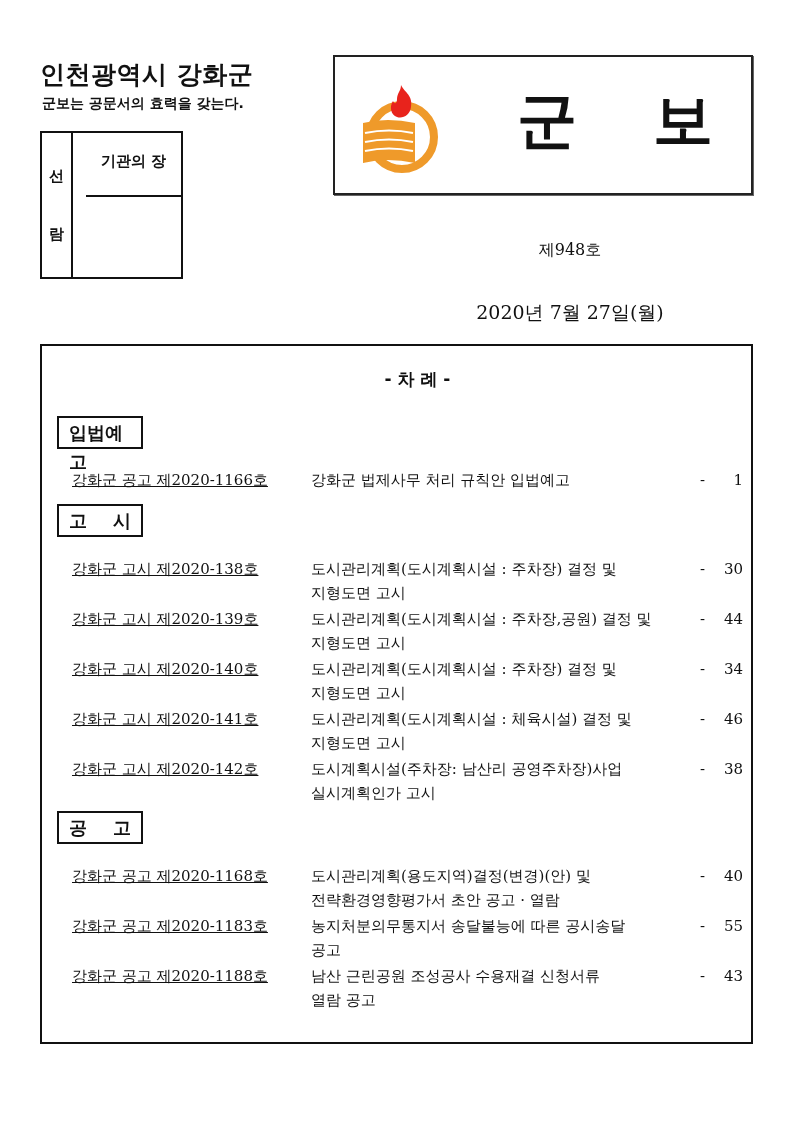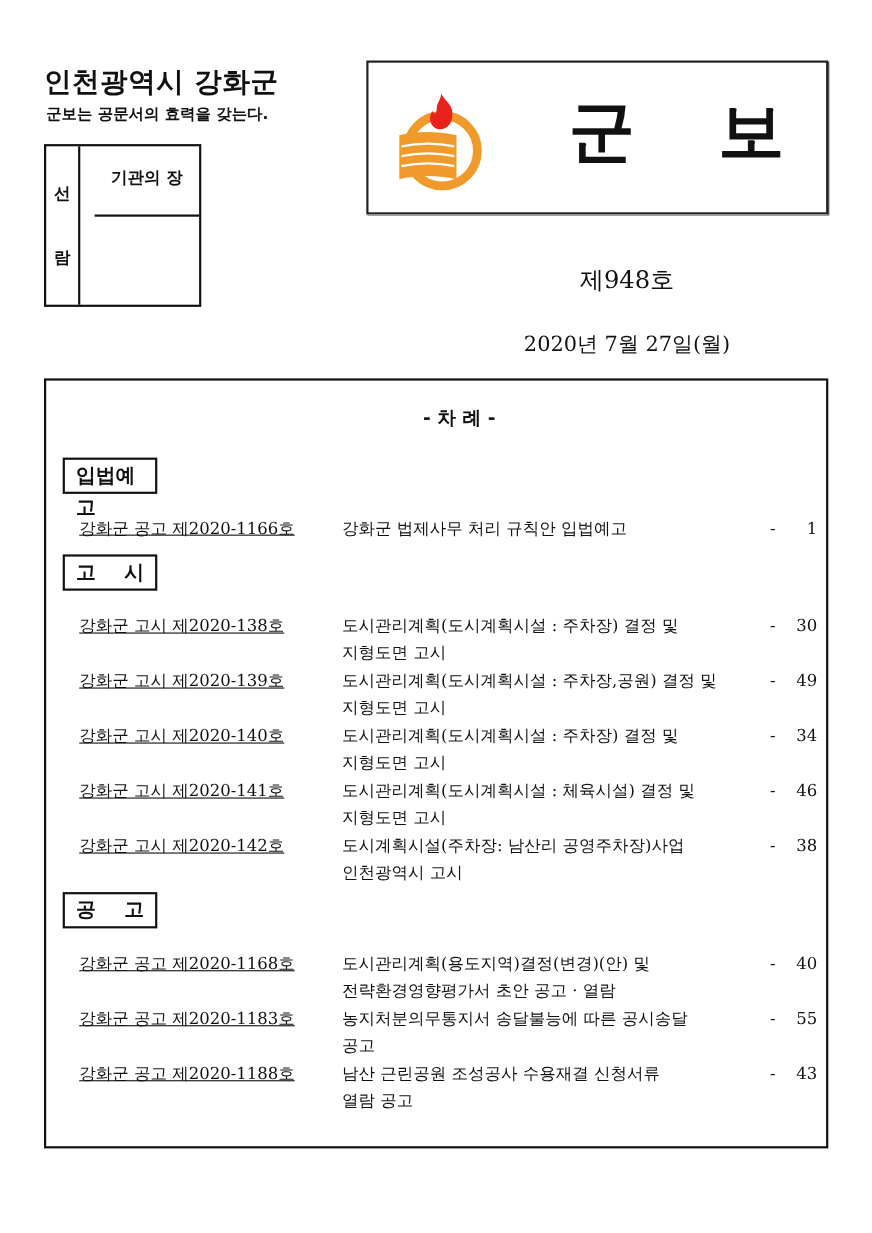--- a/index.html
+++ b/index.html
@@ -15,21 +15,21 @@
                       font-family:"DejaVu Sans","Liberation Sans",sans-serif; font-size:15px; font-weight:bold; }
   .seonram .leftcol span { position:absolute; left:0; width:29px; text-align:center; }
   .seonram .topcell { position:absolute; left:44px; top:0; right:0; height:62px; border-bottom:2px solid #111;
                       font-family:"DejaVu Sans","Liberation Sans",sans-serif; font-size:15px; font-weight:bold;
                       text-align:center; line-height:56px; }
   .masthead { left:333px; top:55px; width:420px; height:140px; border:2px solid #222; box-sizing:border-box;
               box-shadow:1px 1px 0 #666; }
   .masthead .logo { position:absolute; left:22px; top:22px; width:90px; height:100px; }
   .masthead .title-char { position:absolute; top:28px; font-family:"DejaVu Sans","Liberation Sans",sans-serif;
                           font-size:60px; font-weight:bold; line-height:70px; }
-  .issue-no { left:440px; top:240px; width:260px; text-align:center; font-size:22px; }
+  .issue-no { left:440px; top:240px; width:260px; text-align:center; font-size:16px; }
   .issue-date { left:440px; top:284px; width:260px; text-align:center; font-size:19px;margin-top:16px; }
   .toc { left:40px; top:344px; width:713px; height:700px; border:2px solid #111; box-sizing:border-box; }
   .toc-title { position:absolute; left:0; right:0; top:22px; text-align:center;
                font-family:"DejaVu Sans","Liberation Sans",sans-serif; font-size:17px; font-weight:bold;margin-left:42px; }
   .section-box { position:absolute; left:15px; width:86px; height:33px; border:2px solid #111; box-sizing:border-box;
                  font-family:"DejaVu Sans","Liberation Sans",sans-serif; font-size:18px; font-weight:bold;
                  line-height:29px; padding:0 10px; display:flex; justify-content:space-between; }
   .entry { position:absolute; left:0; right:0; font-size:15px; line-height:24px; }
   .entry .ref { position:absolute; left:30px; white-space:nowrap;text-decoration:underline; }
   .entry .title { position:absolute; left:269px; width:390px; white-space:pre-line; }
@@ -90,40 +90,40 @@
     <span class="title">도시관리계획(도시계획시설 : 주차장) 결정 및
 지형도면 고시</span>
     <span class="dash">-</span>
     <span class="page">30</span>
   </div>
   <div class="entry" style="top:261px">
     <span class="ref">강화군 고시 제2020-139호</span>
     <span class="title">도시관리계획(도시계획시설 : 주차장,공원) 결정 및
 지형도면 고시</span>
     <span class="dash">-</span>
-    <span class="page">49</span>
+    <span class="page">44</span>
   </div>
   <div class="entry" style="top:311px">
     <span class="ref">강화군 고시 제2020-140호</span>
     <span class="title">도시관리계획(도시계획시설 : 주차장) 결정 및
 지형도면 고시</span>
     <span class="dash">-</span>
     <span class="page">34</span>
   </div>
   <div class="entry" style="top:361px">
     <span class="ref">강화군 고시 제2020-141호</span>
     <span class="title">도시관리계획(도시계획시설 : 체육시설) 결정 및
 지형도면 고시</span>
     <span class="dash">-</span>
     <span class="page">46</span>
   </div>
   <div class="entry" style="top:411px">
     <span class="ref">강화군 고시 제2020-142호</span>
     <span class="title">도시계획시설(주차장: 남산리 공영주차장)사업
-인천광역시 고시</span>
+실시계획인가 고시</span>
     <span class="dash">-</span>
     <span class="page">38</span>
   </div>
 
   <div class="section-box" style="top:465px">
     <span>공</span>
     <span>고</span>
   </div>
   <div class="entry" style="top:518px">
     <span class="ref">강화군 공고 제2020-1168호</span>

